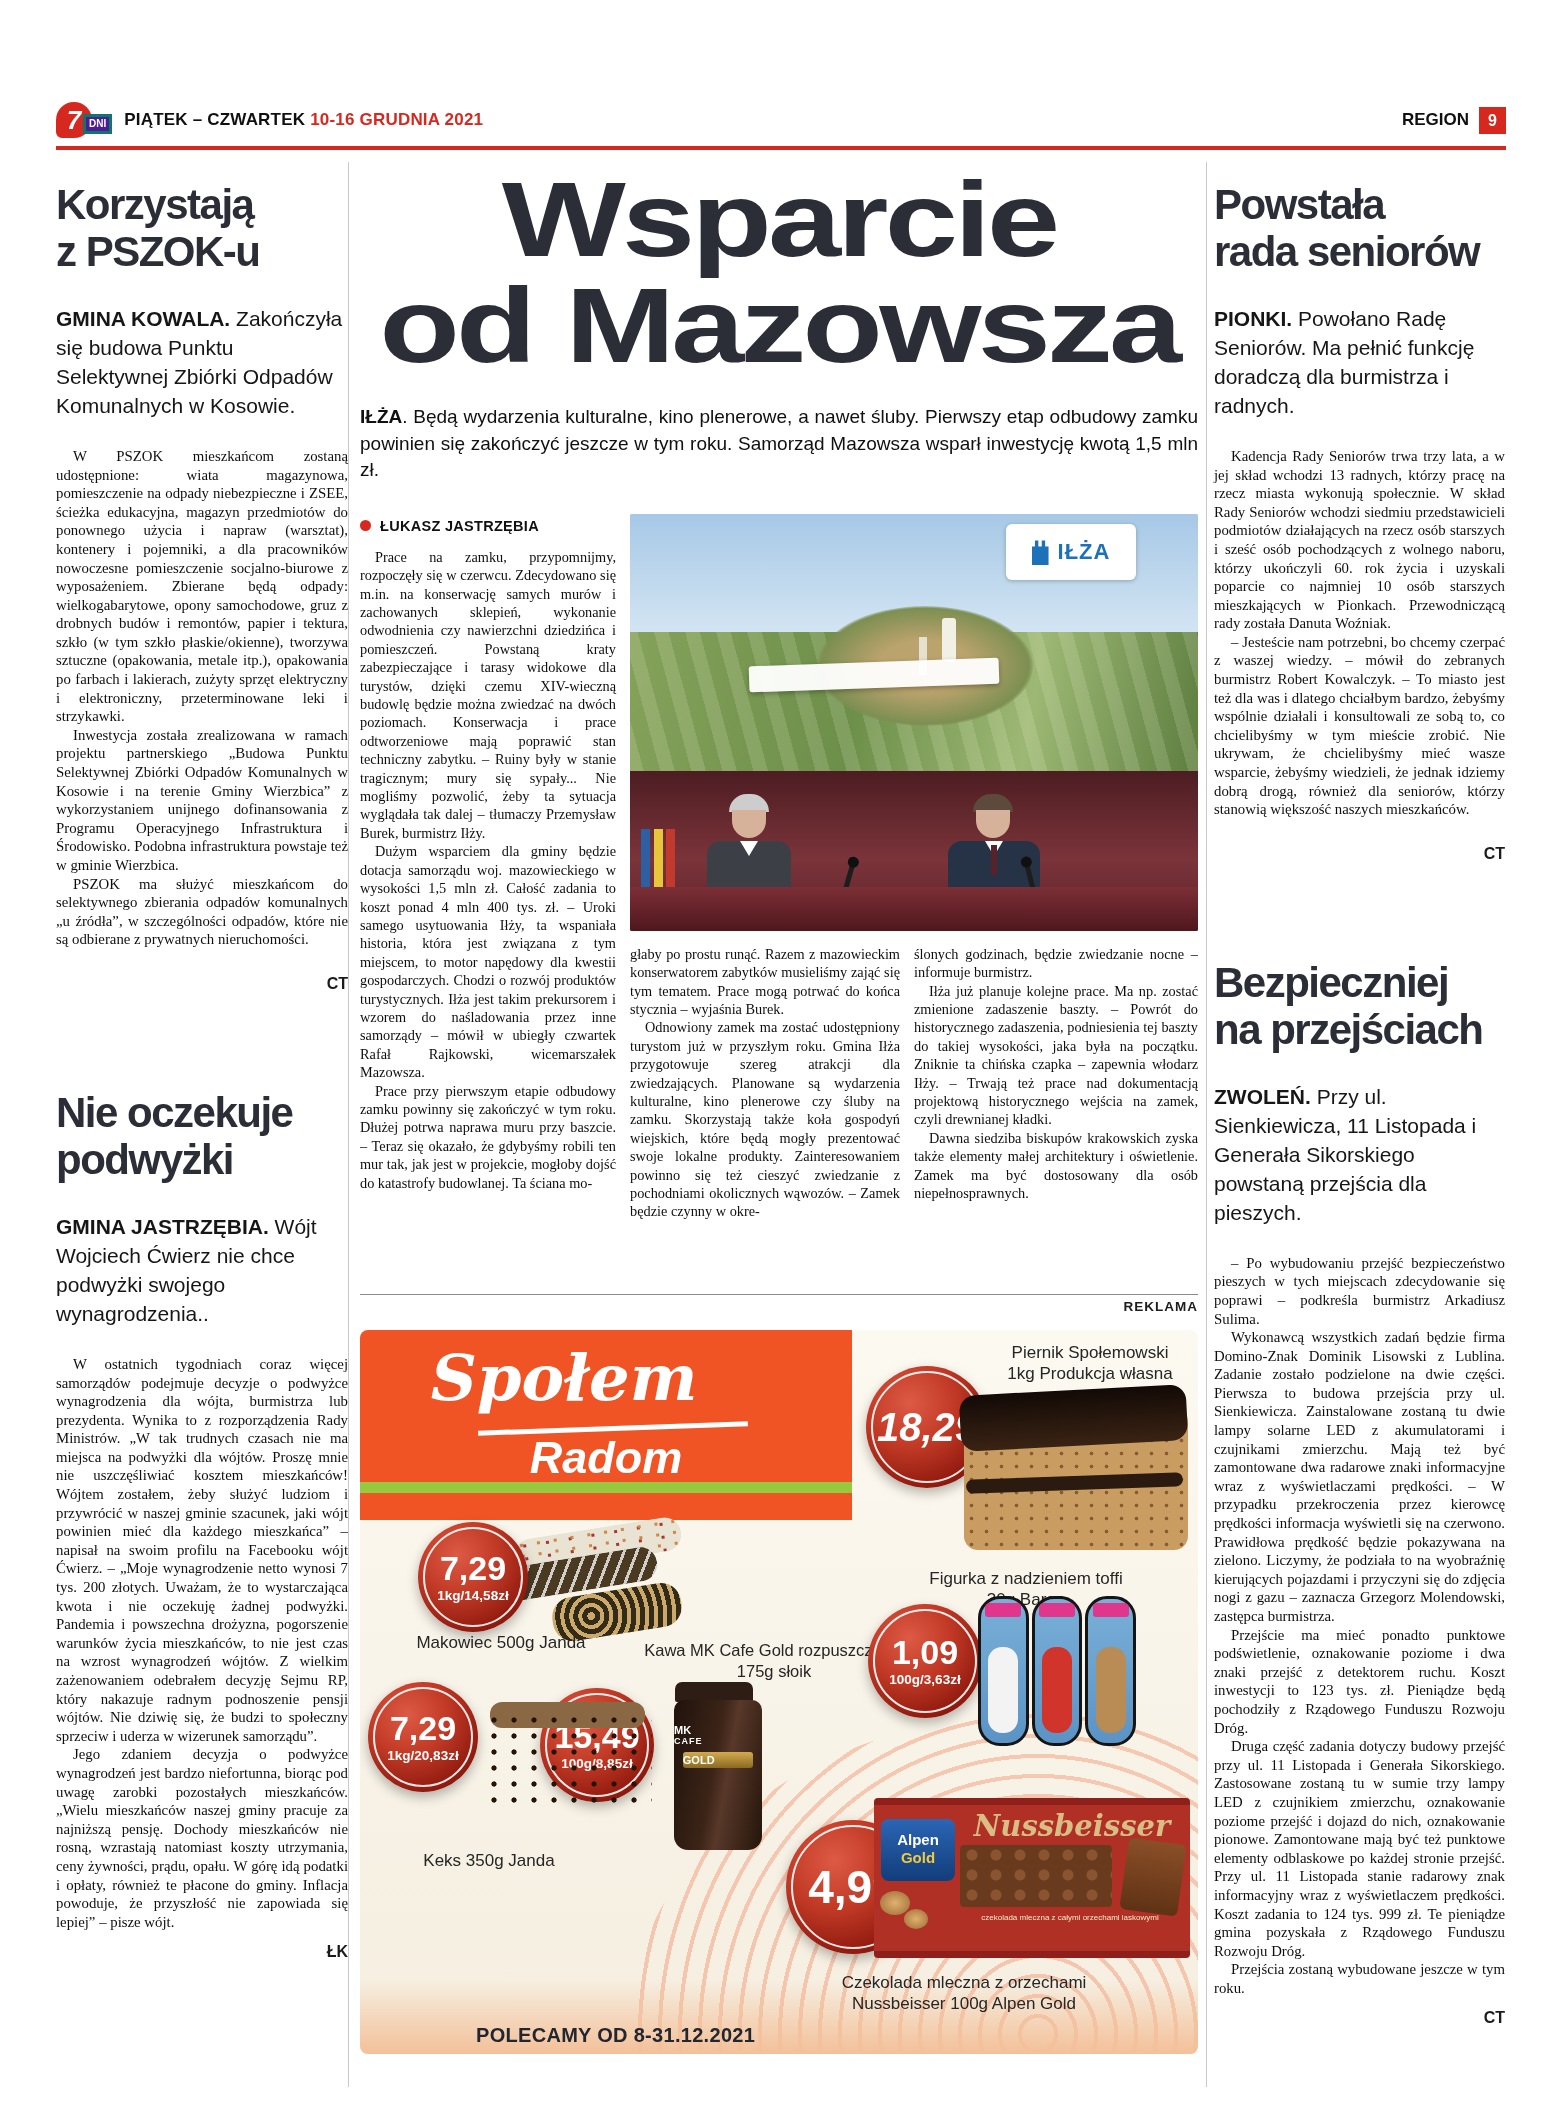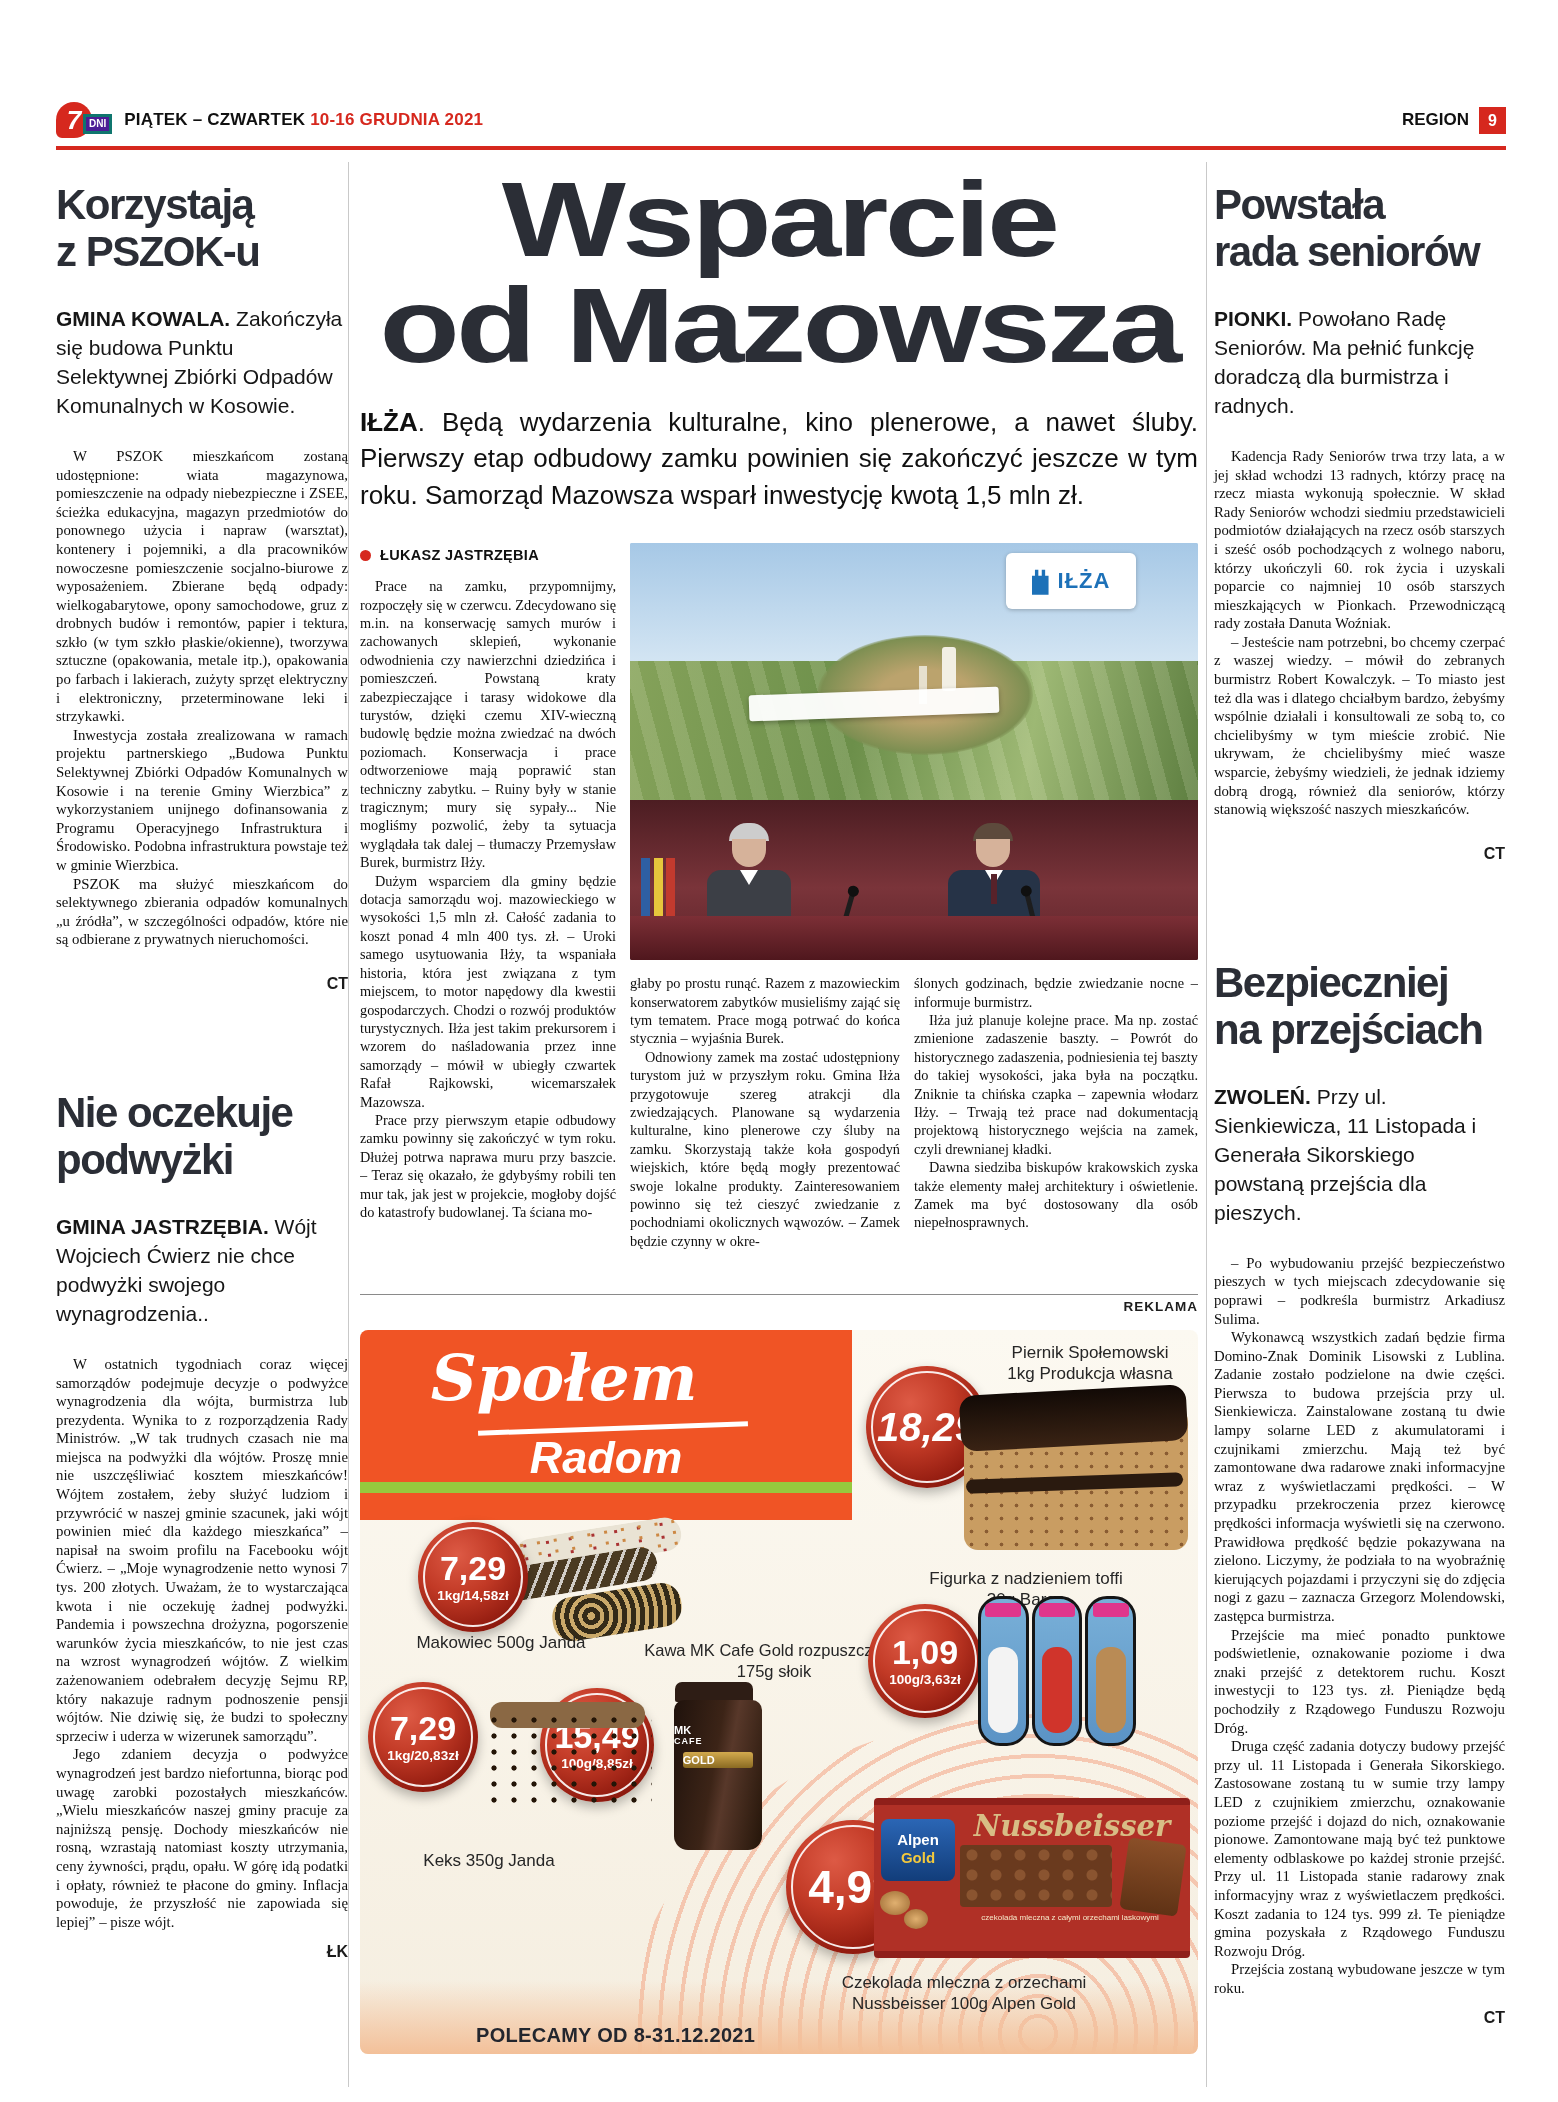--- a/index.html
+++ b/index.html
@@ -31,21 +31,21 @@
   .art-lead{font-size:21px;line-height:1.38;color:#161616;margin:30px 0 0;}
   .art-lead .kick{font-weight:bold;}
   .art-body{margin-top:26px;font-family:"Liberation Serif",serif;font-size:14.8px;line-height:18.6px;color:#0e0e0e;}
   .art-body p{margin:0;text-align:justify;text-indent:17px;font-family:Liberation Serif, serif;}
   .sig{text-align:right;font-weight:bold;font-size:16px;color:#1b1b1b;margin-top:26px;}
 
   
   .center{position:absolute;left:360px;top:158px;width:838px;}
   .main-title{font-weight:bold;font-size:106px;line-height:1.0;letter-spacing:-3px;text-align:center;
               color:#2b2e36;margin:8px 0 0;transform:scaleX(1.24);transform-origin:center;}
-  .main-lead{font-size:26px;line-height:1.4;color:#101010;margin:26px 0 0;text-align:justify;}
+  .main-lead{font-size:19px;line-height:1.4;color:#101010;margin:26px 0 0;text-align:justify;}
   .main-lead .kick{font-weight:bold;}
   .main-row{display:flex;gap:14px;margin-top:30px;height:758px;overflow:hidden;}
   .mcol1{width:256px;flex:none;}
   .byline{display:flex;align-items:center;gap:9px;margin:4px 0 14px;}
   .byline .dot{width:11px;height:11px;border-radius:50%;background:#d6281e;}
   .byline .bname{font-weight:bold;font-size:14.5px;letter-spacing:.3px;color:#101010;}
   .mbody{font-family:"Liberation Serif",serif;font-size:14.3px;line-height:18.4px;color:#0e0e0e;}
   .mbody p{margin:0;text-align:justify;text-indent:15px;}
   .mbody p.cont{text-indent:0;}
   .mright{flex:1;display:flex;flex-direction:column;position:relative;}

